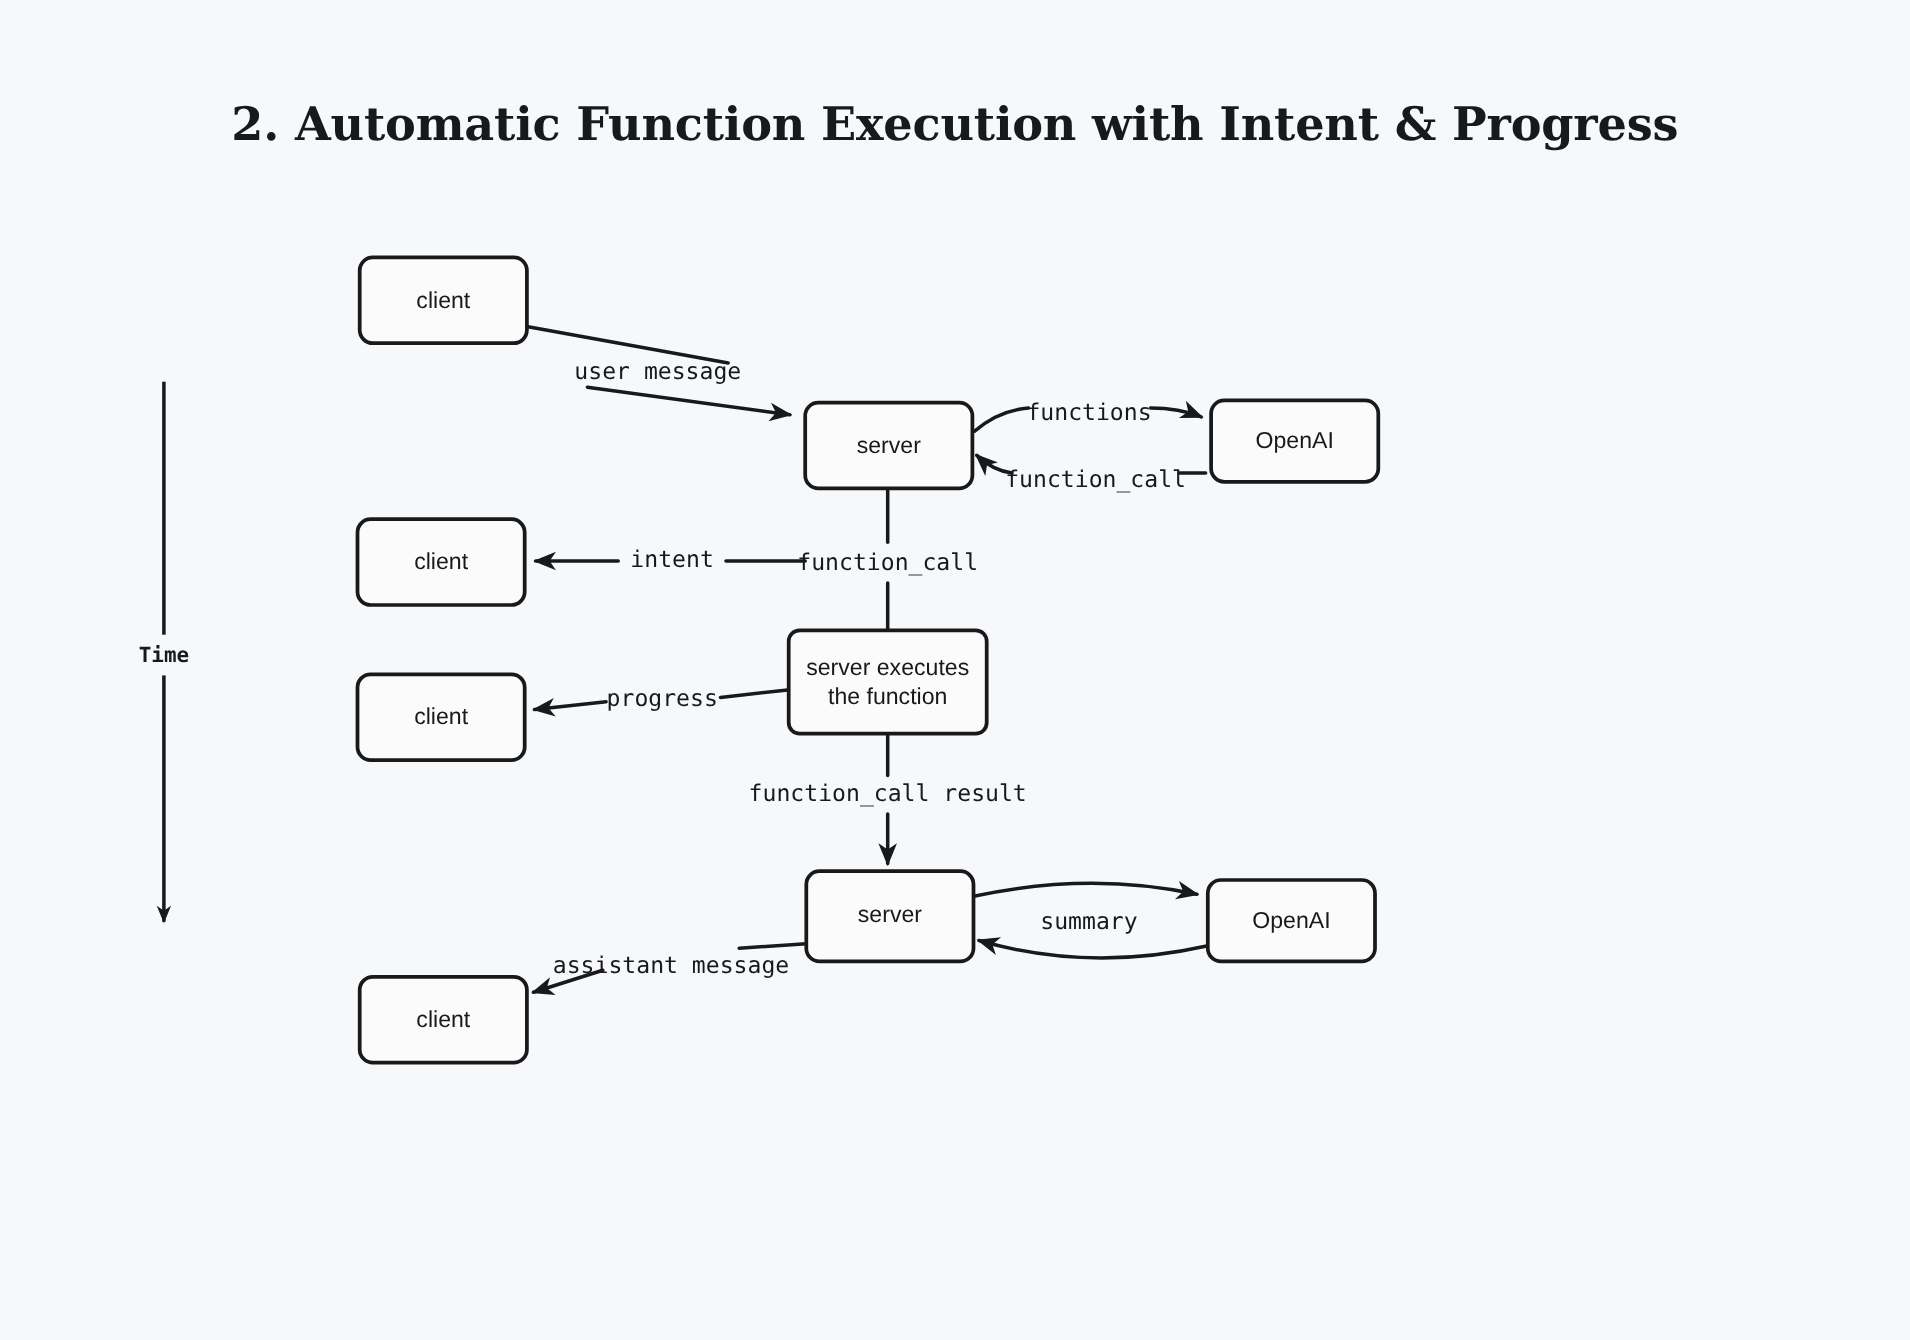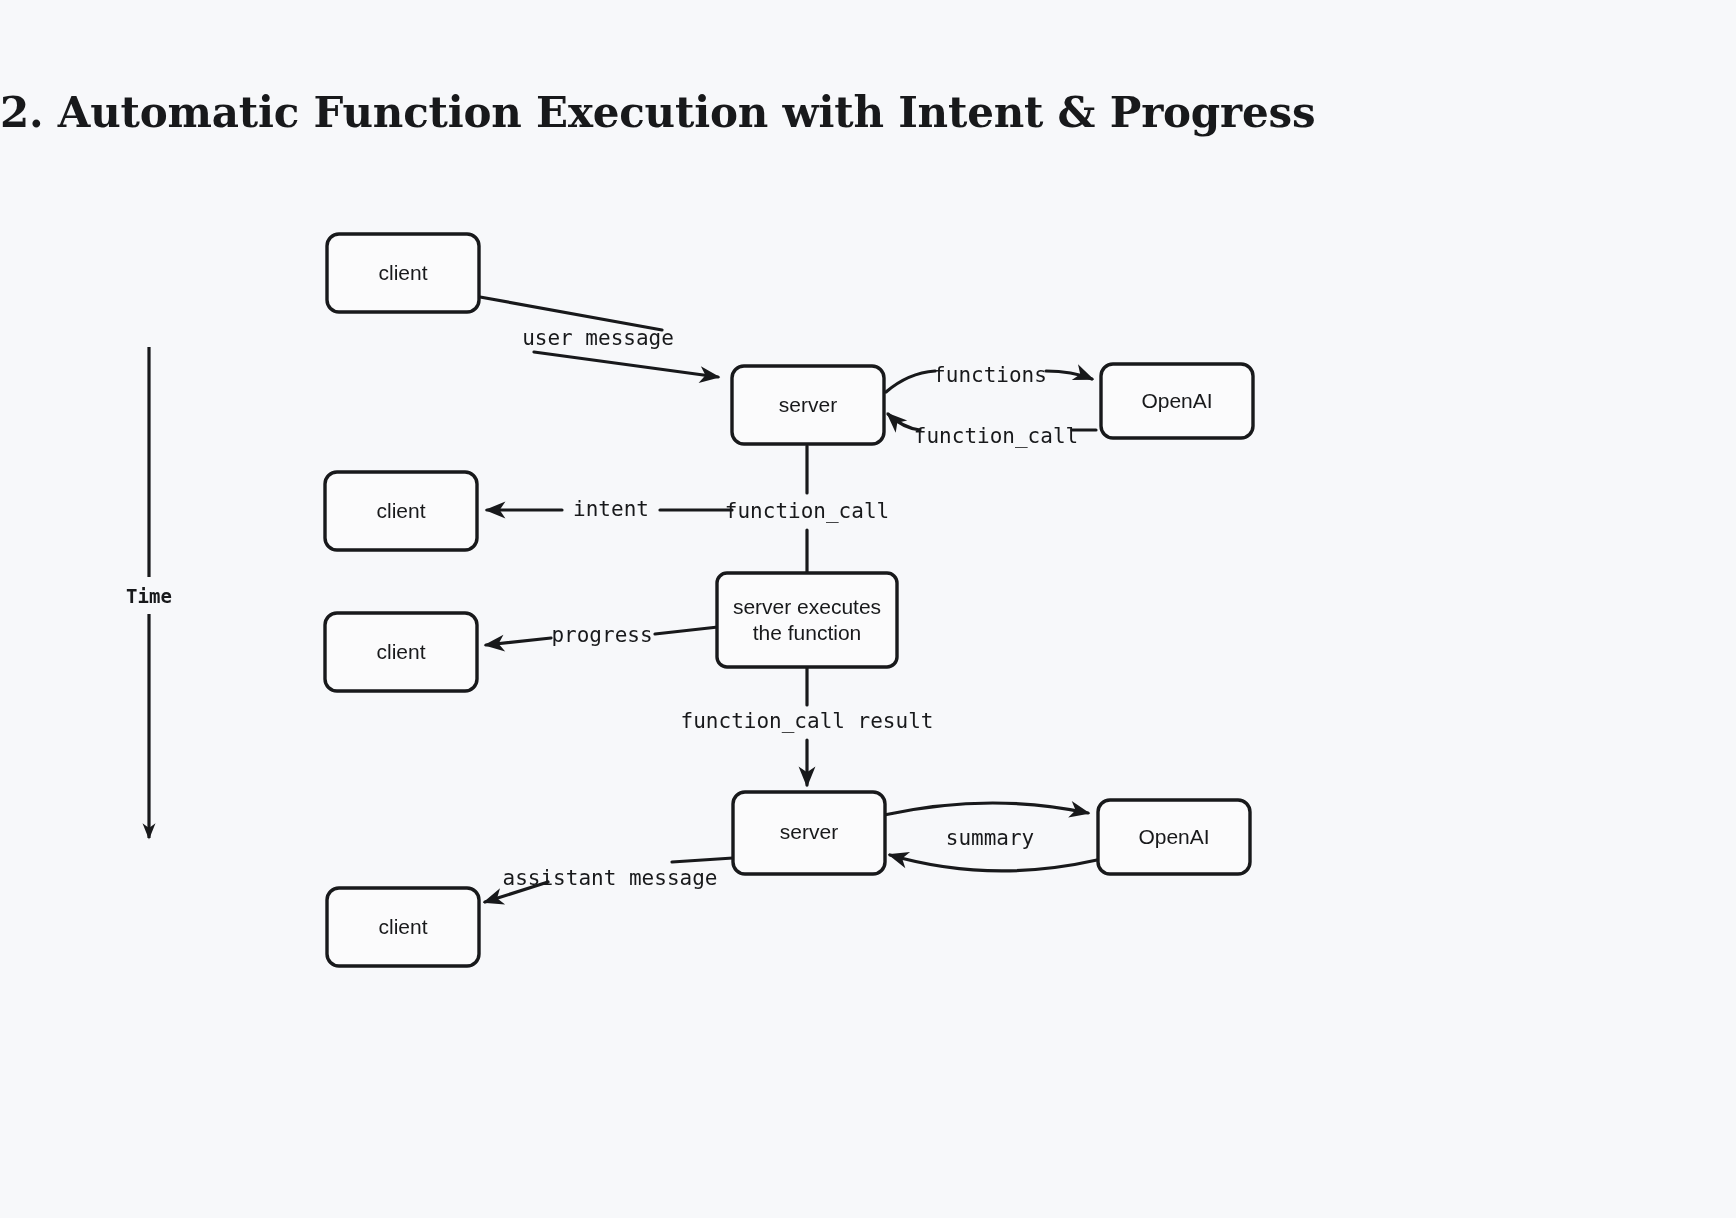--- a/index.html
+++ b/index.html
@@ -19,20 +19,21 @@
     position: relative;
     width: 1736px;
     height: 1218px;
     background: #f7f8fa;
   }
   .diagram-title {
     position: absolute;
     left: 0;
     top: 88px;
     width: 1736px;
+    text-align: center;
     font-family: "DejaVu Serif", "Liberation Serif", serif;
     font-weight: 700;
     font-size: 42px;
     letter-spacing: -0.2px;
     color: #18191b;
     white-space: nowrap;
   }
   svg#canvas {
     position: absolute;
     left: 0;

